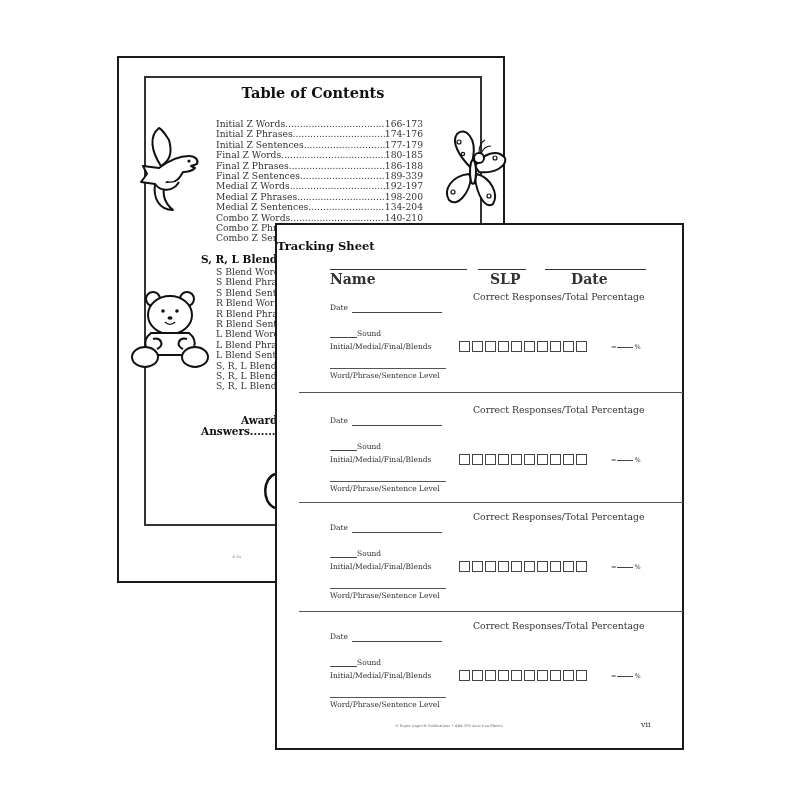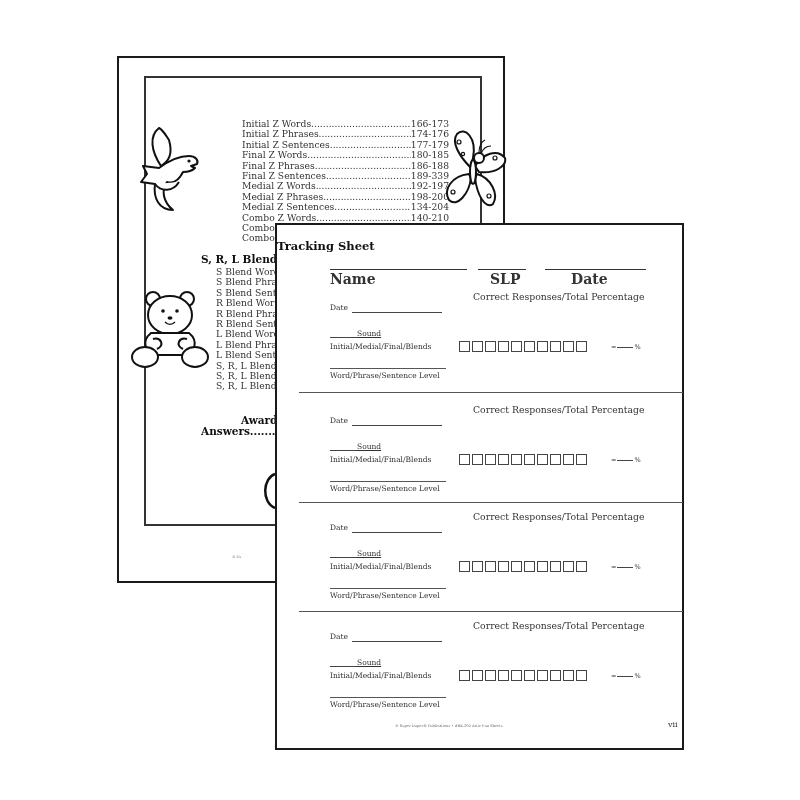--- a/index.html
+++ b/index.html
@@ -32,39 +32,40 @@
               font-weight:bold; font-size:11.5px; color:#111; }
   .hdr-line { position:absolute; top:44px; border-top:1px solid #333; }
   .hdr-label { position:absolute; top:46px; font-size:14px; color:#333;font-weight:bold; }
 
   .section { position:absolute; left:0; width:367px; height:110px;text-align:center; }
   .sec-sep { position:absolute; left:22px; width:384px; border-top:1.5px solid #555; }
   .crt { position:absolute; left:196px; font-size:9.3px; color:#333; white-space:nowrap; }
   .date-lbl { position:absolute; left:53px; font-size:7.5px; color:#333; }
   .date-line { position:absolute; left:75px; width:90px; border-top:1px solid #444; }
   .sound-line { position:absolute; left:53px; width:27px; border-top:1px solid #444; }
-  .sound-lbl { position:absolute; left:80px; font-size:7.5px; color:#333;text-decoration:underline; }
+  .sound-lbl { position:absolute; left:80px; font-size:7.5px; color:#333; }
   .imfb { position:absolute; left:53px; font-size:7.5px; color:#333; white-space:nowrap; }
   .level-line { position:absolute; left:53px; width:116px; border-top:1px solid #555; }
   .level-lbl { position:absolute; left:53px; font-size:7.5px; color:#333; white-space:nowrap; }
   .boxes { position:absolute; left:182px; display:flex; gap:2px; }
   .box { width:11px; height:11px; border:1px solid #444; box-sizing:border-box; background:#fff; }
   .eq { position:absolute; left:334px; font-size:6.5px; color:#333; white-space:nowrap; }
   .eq .blank { display:inline-block; width:16px; border-bottom:1px solid #444; margin:0 1px; vertical-align:1px; }
 
   .footer-center { position:absolute; left:118px; top:499px; font-size:3.6px; color:#666; white-space:nowrap; }
-  .footer-page { position:absolute; left:364px; top:495px; font-size:8px; color:#333;margin-left:27px; }
+  .footer-page { position:absolute; left:364px; top:495px; font-size:8px; color:#333; }
 </style>
 </head>
 <body>
 
 <div class="page-left">
   <div class="inner">
-
-    <div class="toc-items" style="top:41px;margin-left:26px;">
+    <div class="toc-title">Table of Contents</div>
+
+    <div class="toc-items" style="top:41px;">
       <div class="toc-item">
           <span>Initial Z Words</span>
           <span class="dots"></span>
           <span class="pg">166-173</span>
         </div>
       <div class="toc-item">
           <span>Initial Z Phrases</span>
           <span class="dots"></span>
           <span class="pg">174-176</span>
         </div>

